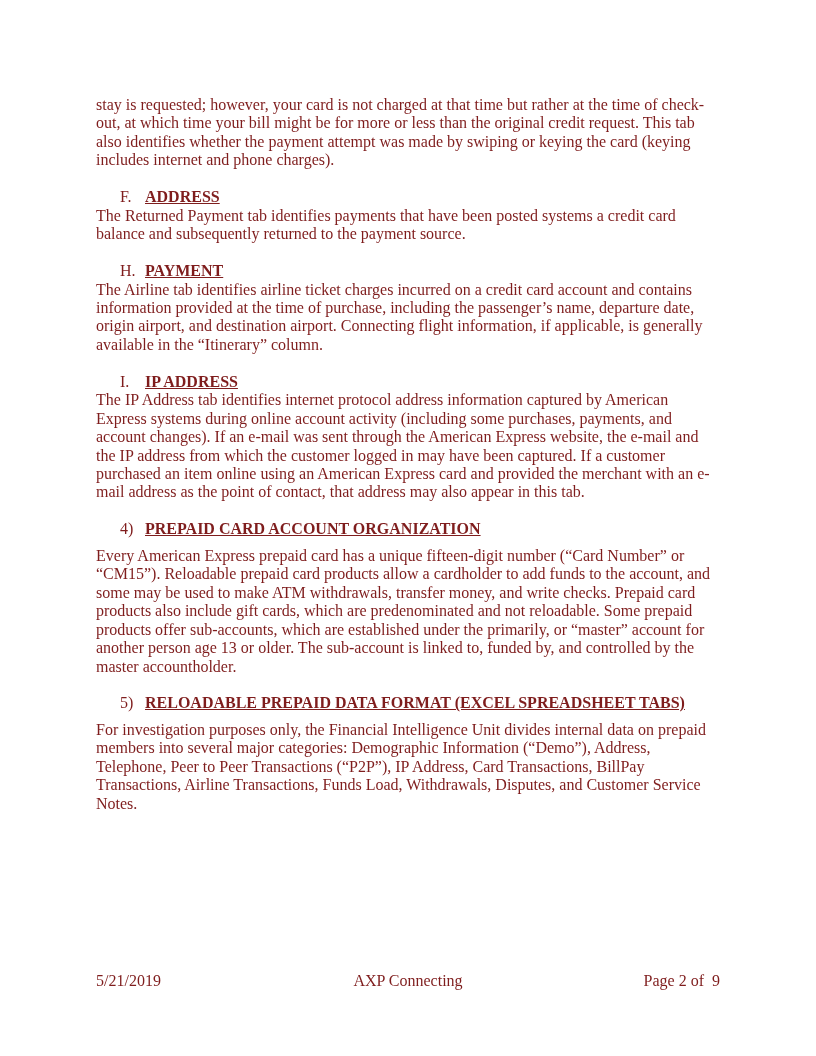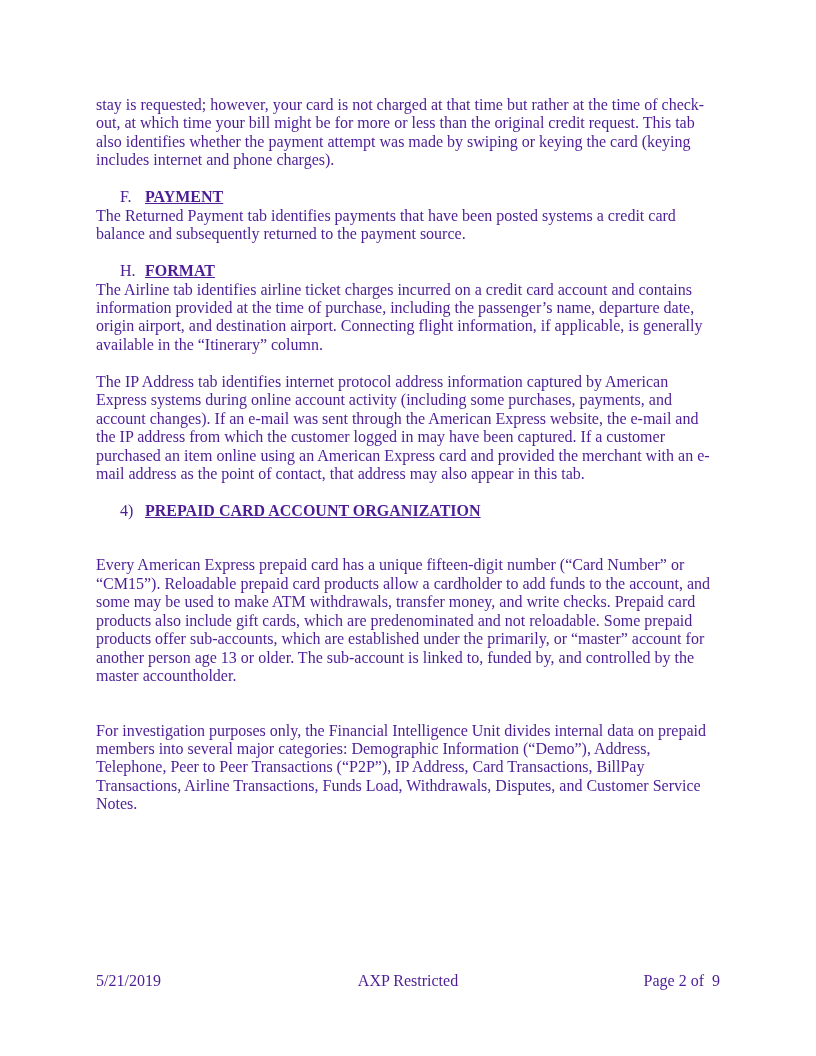--- a/index.html
+++ b/index.html
@@ -5,21 +5,21 @@
   html, body {
     margin: 0;
     padding: 0;
     background: #ffffff;
   }
   .page {
     position: relative;
     width: 816px;
     height: 1056px;
     background: #ffffff;
-    color: #4c1d95;
+    color: #7f1d1d;
     font-family: "Liberation Serif", "DejaVu Serif", serif;
     font-size: 16px;
     line-height: 18.45px;
     box-sizing: border-box;
     overflow: hidden;
   }
   .content {
     position: absolute;
     top: 96px;
     left: 96px;
@@ -37,21 +37,21 @@
   }
   .heading .hlabel {
     display: inline-block;
     width: 25px;
     font-weight: normal;
   }
   .heading .htitle {
     text-decoration: underline;
   }
   .gap-above {
-    margin-top: 36px;
+    margin-top: 8px;
   }
   .footer {
     position: absolute;
     top: 972px;
     left: 96px;
     width: 624px;
     display: flex;
     justify-content: space-between;
     align-items: baseline;
   }
@@ -69,34 +69,36 @@
   }
 </style>
 </head>
 <body>
 
 <div class="page">
   <div class="content">
 
     <p class="para">stay is requested; however, your card is not charged at that time but rather at the time of check-out, at which time your bill might be for more or less than the original credit request.  This tab also identifies whether the payment attempt was made by swiping or keying the card (keying includes internet and phone charges).</p>
 
-    <div class="heading"><span class="hlabel">F.</span><span class="htitle">PAYMENT</span></div>
+    <div class="heading"><span class="hlabel">F.</span><span class="htitle">ADDRESS</span></div>
 
     <p class="para">The Returned Payment tab identifies payments that have been posted systems a credit card balance and subsequently returned to the payment source.</p>
 
-    <div class="heading"><span class="hlabel">H.</span><span class="htitle">FORMAT</span></div>
+    <div class="heading"><span class="hlabel">H.</span><span class="htitle">PAYMENT</span></div>
     <p class="para">The Airline tab identifies airline ticket charges incurred on a credit card account and contains information provided at the time of purchase, including the passenger’s name, departure date, origin airport, and destination airport. Connecting flight information, if applicable, is generally available in the “Itinerary” column.</p>
 
+    <div class="heading"><span class="hlabel">I.</span><span class="htitle">IP ADDRESS</span></div>
     <p class="para">The IP Address tab identifies internet protocol address information captured by American Express systems during online account activity (including some purchases, payments, and account changes). If an e-mail was sent through the American Express website, the e-mail and the IP address from which the customer logged in may have been captured. If a customer purchased an item online using an American Express card and provided the merchant with an e-mail address as the point of contact, that address may also appear in this tab.</p>
 
     <div class="heading"><span class="hlabel">4)</span><span class="htitle">PREPAID CARD ACCOUNT ORGANIZATION</span></div>
     <p class="para gap-above">Every American Express prepaid card has a unique fifteen-digit number (“Card Number” or “CM15”). Reloadable prepaid card products allow a cardholder to add funds to the account, and some may be used to make ATM withdrawals, transfer money, and write checks. Prepaid card products also include gift cards, which are predenominated and not reloadable. Some prepaid products offer sub-accounts, which are established under the primarily, or “master” account for another person age 13 or older. The sub-account is linked to, funded by, and controlled by the master accountholder.</p>
 
+    <div class="heading"><span class="hlabel">5)</span><span class="htitle">RELOADABLE PREPAID DATA FORMAT (EXCEL SPREADSHEET TABS)</span></div>
     <p class="para gap-above">For investigation purposes only, the Financial Intelligence Unit divides internal data on prepaid members into several major categories: Demographic Information (“Demo”), Address, Telephone, Peer to Peer Transactions (“P2P”), IP Address, Card Transactions, BillPay Transactions, Airline Transactions, Funds Load, Withdrawals, Disputes, and Customer Service Notes.</p>
 
   </div>
 
   <div class="footer">
-    <span class="f-center">AXP Restricted</span>
+    <span class="f-center">AXP Connecting</span>
     <span class="f-left">5/21/2019</span>
     <span class="f-right">Page 2 of  9</span>
   </div>
 </div>
 
 </body></html>

